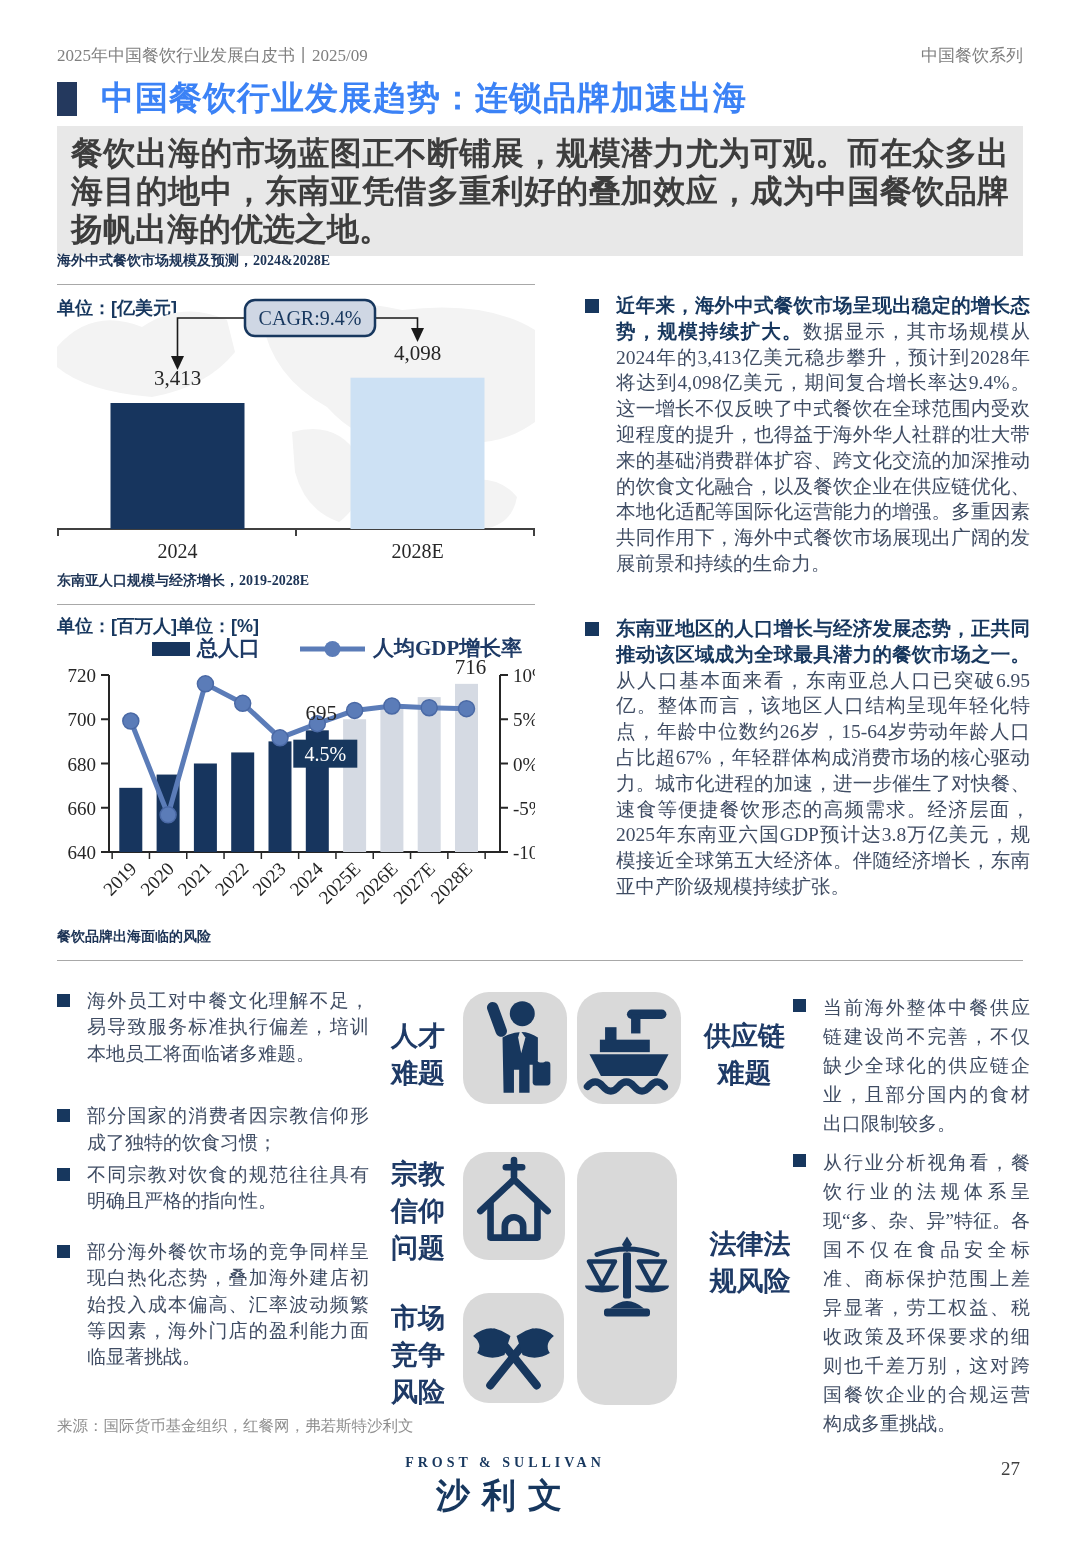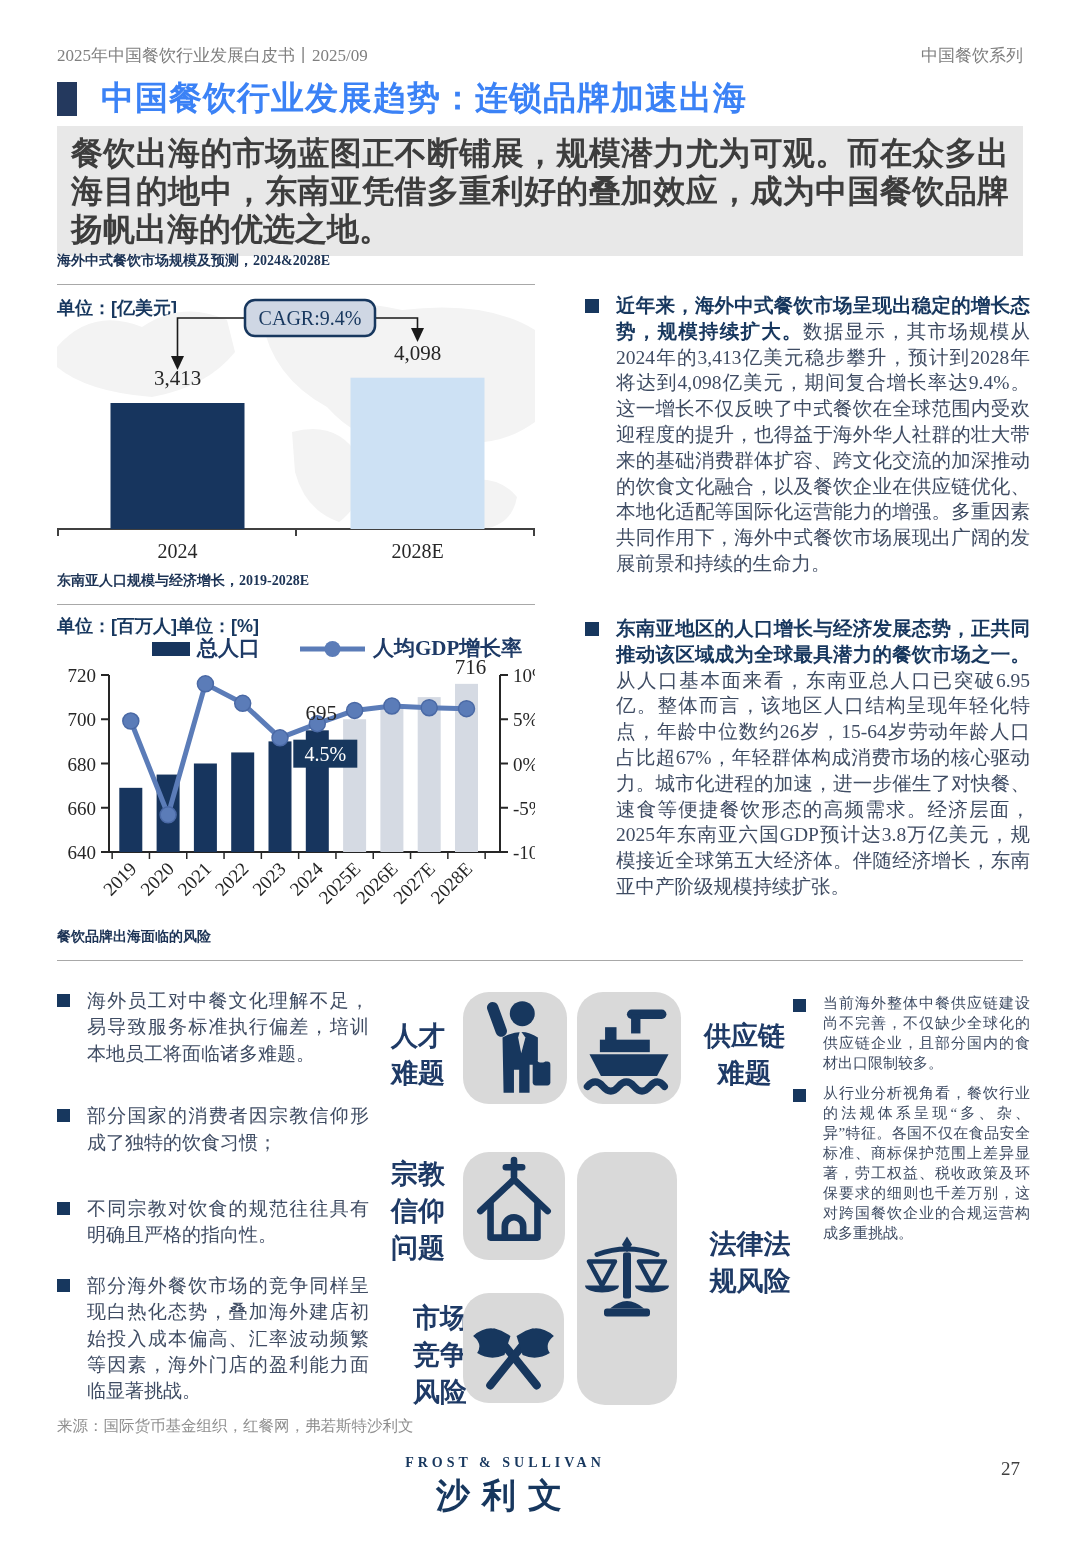--- a/index.html
+++ b/index.html
@@ -29,21 +29,21 @@
   .tblock p{margin:0;font-size:19.5px;line-height:25.8px;text-align:justify;color:#3F4C63;}
   .tblock p b{color:#17375E;}
 
   .risk-list{position:absolute;display:flex;flex-direction:column;}
   .risk-item{display:flex;}
   .risk-item .bullet-sq{width:13px;height:13px;margin-top:6px;}
   .risk-item p{margin:0;text-align:justify;color:#3F4C63;}
   .risk-left-list{left:57px;top:988px;width:312px;}
   .risk-left-list p{font-size:19px;line-height:26.4px;}
   .risk-right-list{left:793px;top:993px;width:237px;}
-  .risk-right-list p{font-size:15px;line-height:20px;}
+  .risk-right-list p{font-size:19px;line-height:29px;}
 
   .risk-label{position:absolute;font-size:27px;line-height:37px;font-weight:bold;color:#1E3A66;
               text-align:center;white-space:pre-line;}
   .icon-box{position:absolute;background:#D9D9D9;border-radius:26px;}
   .icon-box svg{position:absolute;left:0;top:0;width:100%;height:100%;}
 
   .source{position:absolute;left:57px;top:1416px;font-size:15.5px;color:#8F8F8F;}
   .logo{position:absolute;left:400px;top:1455px;width:210px;text-align:center;color:#17375E;}
   .logo-top{font-size:14px;letter-spacing:4px;font-weight:bold;}
   .logo-main{font-size:34px;font-weight:bold;letter-spacing:12px;margin-top:2px;
@@ -200,21 +200,21 @@
 
   <div class="risk-list risk-left-list">
     <div class="risk-item" style="margin-bottom:36px;">
       <div class="bullet-sq"></div>
       <p>海外员工对中餐文化理解不足，易导致服务标准执行偏差，培训本地员工将面临诸多难题。</p>
     </div>
     <div class="risk-item" style="margin-bottom:6px;">
       <div class="bullet-sq"></div>
       <p>部分国家的消费者因宗教信仰形成了独特的饮食习惯；</p>
     </div>
-    <div class="risk-item" style="margin-bottom:24px;margin-top:34px;">
+    <div class="risk-item" style="margin-bottom:24px;">
       <div class="bullet-sq"></div>
       <p>不同宗教对饮食的规范往往具有明确且严格的指向性。</p>
     </div>
     <div class="risk-item">
       <div class="bullet-sq"></div>
       <p>部分海外餐饮市场的竞争同样呈现白热化态势，叠加海外建店初始投入成本偏高、汇率波动频繁等因素，海外门店的盈利能力面临显著挑战。</p>
     </div>
   </div>
 
   <div class="risk-list risk-right-list">
@@ -230,21 +230,21 @@
 
   <div class="risk-label" style="left:372px;top:1018px;width:92px;">人才
 难题</div>
   <div class="risk-label" style="left:682px;top:1018px;width:125px;">供应链
 难题</div>
   <div class="risk-label" style="left:374px;top:1156px;width:88px;">宗教
 信仰
 问题</div>
   <div class="risk-label" style="left:690px;top:1226px;width:120px;">法律法
 规风险</div>
-  <div class="risk-label" style="left:396px;top:1300px;width:88px;">市场
+  <div class="risk-label" style="left:374px;top:1300px;width:88px;">市场
 竞争
 风险</div>
 
   <div class="icon-box" style="left:463px;top:992px;width:104px;height:112px;">
     <svg viewBox="0 0 100 100">
       <g fill="#17375E">
         <rect x="27" y="5" width="11" height="35" rx="5.5" transform="rotate(-20 32.5 22)"></rect>
         <circle cx="57" cy="17" r="12"></circle>
         <path d="M38 40 Q57 29 72 40 L72 66 L64 66 L64 93 L54 93 L54 71 L49 71 L49 93 L39 93 Z"></path>
         <rect x="67" y="63" width="17" height="23" rx="3"></rect>

